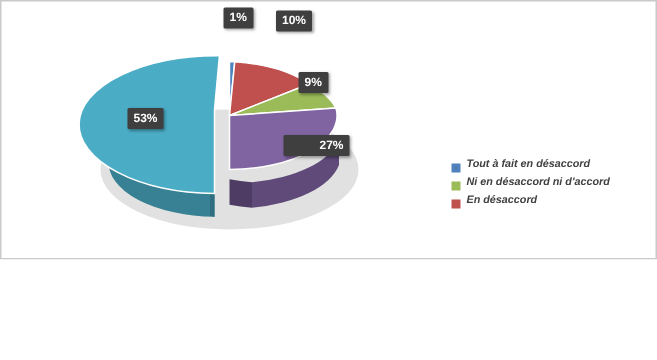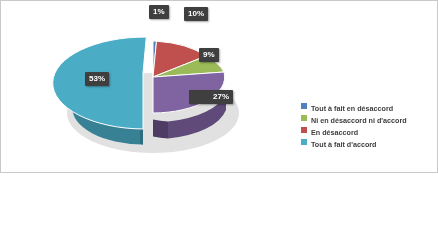--- a/index.html
+++ b/index.html
@@ -56,23 +56,24 @@
 
   
   #legend {
     position: absolute;
     left: 300px;
     top: 102px;
     width: 136px;
   }
   .legend-row {
     display: flex;
-    align-items: flex-start;
+    align-items: flex-end;
     height: 12px;
     margin-bottom: 0px;
+    font-style: italic;
   }
   .legend-swatch {
     width: 6px;
     height: 6px;
     flex: 0 0 6px;
     margin-right: 4px;
   }
   .legend-label {
     font-size: 7.2px;
     font-weight: bold;
@@ -172,19 +173,15 @@
       <span class="legend-label">Tout à fait en désaccord</span>
     </div>
     <div class="legend-row">
       <span class="legend-swatch" style="background:#9BBB59"></span>
       <span class="legend-label">Ni en désaccord ni d'accord</span>
     </div>
     <div class="legend-row">
       <span class="legend-swatch" style="background:#C0504D"></span>
       <span class="legend-label">En désaccord</span>
     </div>
-    <div class="legend-row">
-      <span class="legend-swatch" style="background:#4BACC6"></span>
-      <span class="legend-label">Tout à fait d'accord</span>
-    </div>
   </div>
 
 </div>
 
 </body></html>

